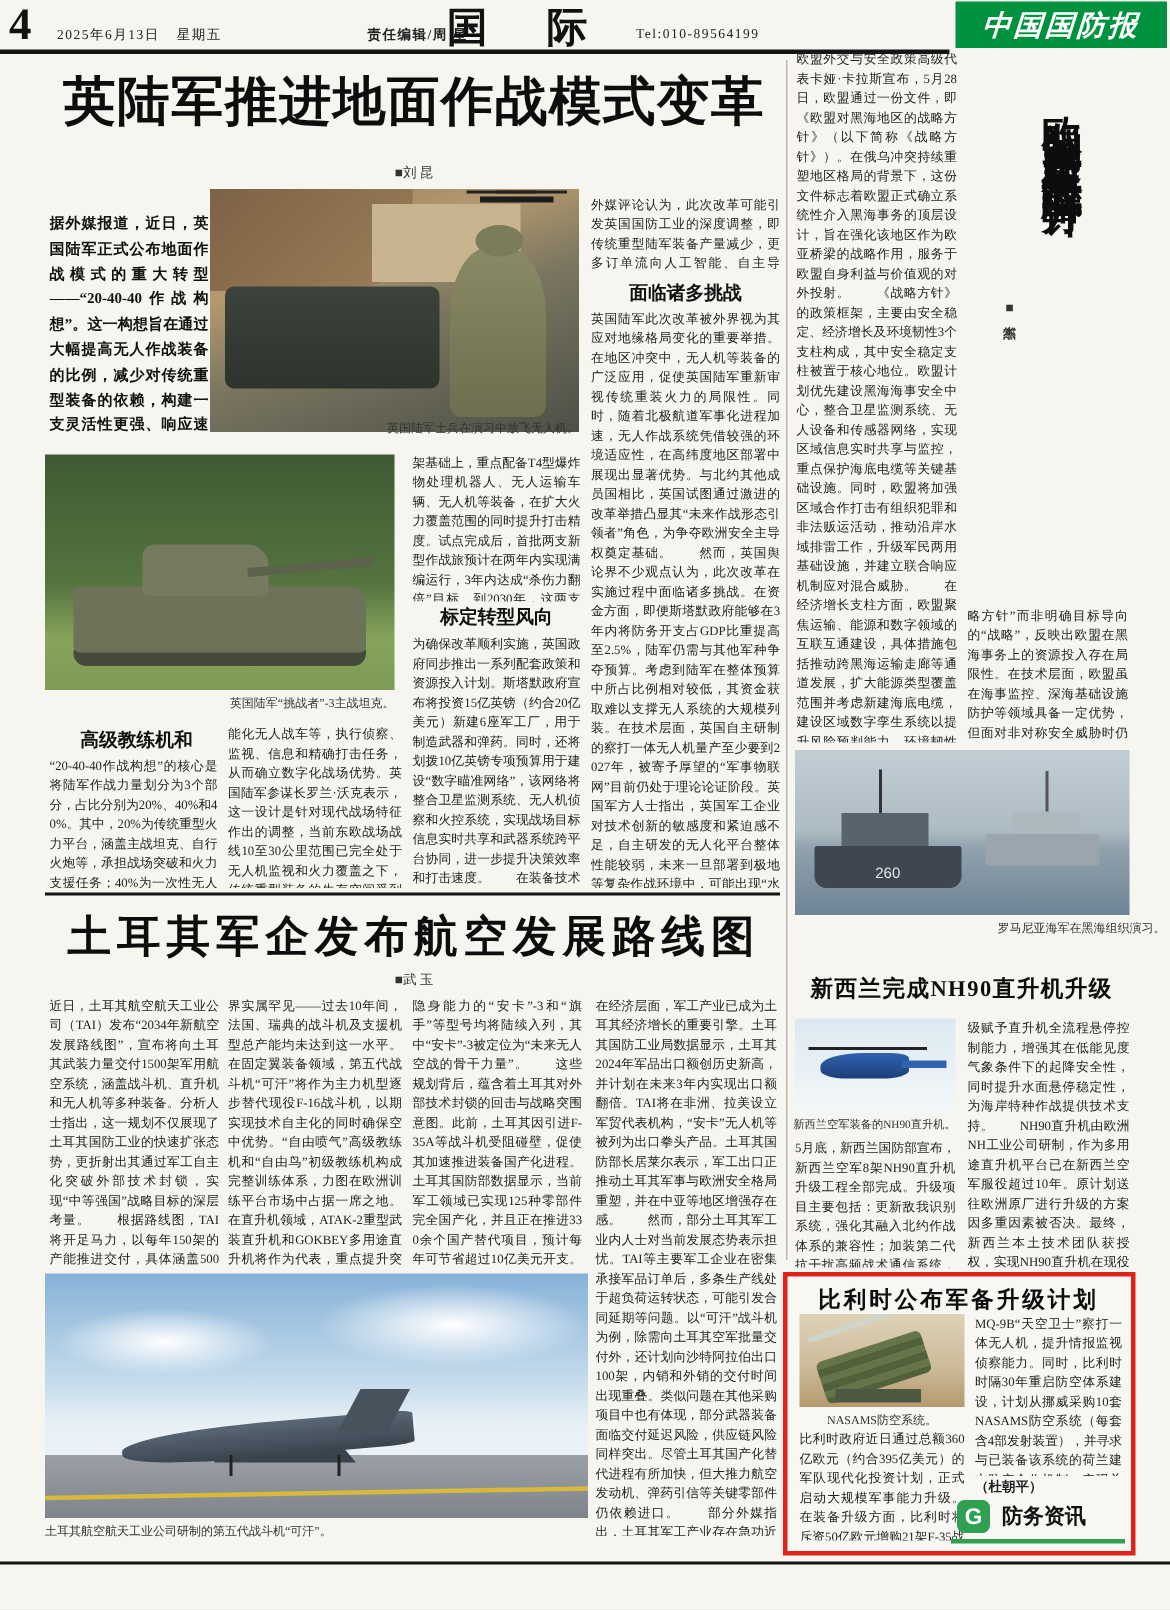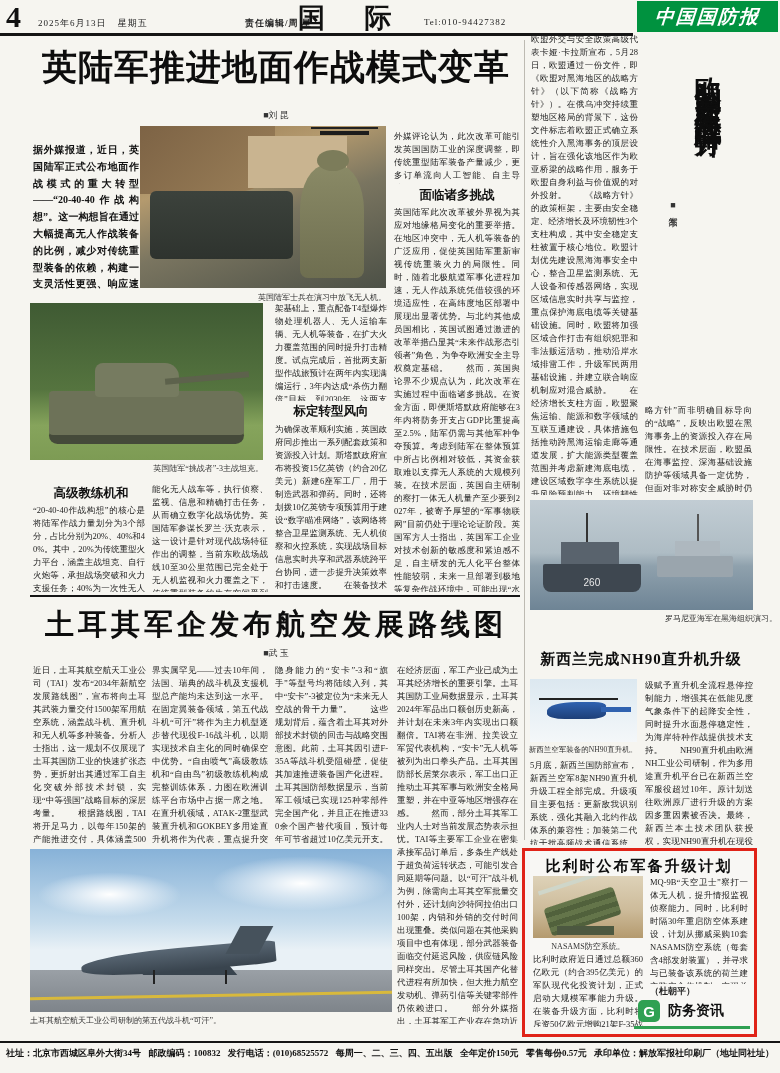--- a/index.html
+++ b/index.html
@@ -81,40 +81,40 @@
 
 <div class="page">
 
   <div class="abs pagenum">4</div>
   <div class="abs hdr-small" style="left:38px;top:17px;">
     <span>2025年6月13日</span>
     <span style="margin-left:8px;">星期五</span>
   </div>
   <div class="abs hdr-small" style="left:245px;top:17px;font-weight:bold;">责任编辑/周 星</div>
   <div class="abs section-title">国 际</div>
-  <div class="abs hdr-small" style="left:424px;top:17px;">Tel:010-94427382</div>
+  <div class="abs hdr-small" style="left:424px;top:17px;">Tel:010-89564199</div>
   <div class="abs masthead">
     <span>中国国防报</span>
   </div>
   <div class="abs hrule" style="left:0;top:33px;width:633px;height:3px;"></div>
 
   <div class="abs byline" style="left:30px;top:109px;width:492px;">■刘 昆</div>
   <div class="abs title-sans" style="left:30px;top:44px;width:492px;text-align:center;font-size:35px;letter-spacing:1px;">英陆军推进地面作战模式变革</div>
 
   <div class="abs intro-bold" style="left:33px;top:142px;width:106px;height:152px;">据外媒报道，近日，英国陆军正式公布地面作战模式的重大转型——“20-40-40作战构想”。这一构想旨在通过大幅提高无人作战装备的比例，减少对传统重型装备的依赖，构建一支灵活性更强、响应速度更快、智能化程度更高的新型作战力量。</div>
 
   <div class="abs ph ph-soldier" style="left:140px;top:126px;width:246px;height:162px;">
     <div class="sp-rock"></div>
     <div class="sp-bldg"></div>
     <div class="sp-veh"></div>
     <div class="sp-soldier"></div>
     <div class="sp-helmet"></div>
     <div class="sp-drone"></div>
   </div>
-  <div class="abs cap" style="left:140px;top:292px;width:246px;text-align:right;">英国陆军士兵在演习中放飞无人机。</div>
+  <div class="abs cap" style="left:140px;top:280px;width:246px;text-align:right;">英国陆军士兵在演习中放飞无人机。</div>
 
   <div class="abs ph ph-tank" style="left:30px;top:303px;width:233px;height:157px;">
     <div class="tp-track"></div>
     <div class="tp-hull"></div>
     <div class="tp-turret"></div>
     <div class="tp-barrel"></div>
   </div>
   <div class="abs cap" style="left:30px;top:463px;width:233px;text-align:right;">英国陆军“挑战者”-3主战坦克。</div>
 
   <div class="abs subhead" style="left:33px;top:485px;width:116px;">高级教练机和</div>
@@ -188,23 +188,14 @@
   <div class="abs bt" style="left:533px;top:953px;width:110px;height:74px;">比利时政府近日通过总额360亿欧元（约合395亿美元）的军队现代化投资计划，正式启动大规模军事能力升级。　　在装备升级方面，比利时将斥资50亿欧元增购21架F-35战斗机，使总数达到55架，全面替代现役F-16战斗机；投入13亿欧元采购第三艘导弹护卫舰，强化海军作战能力；增购两架</div>
   <div class="abs bt" style="left:650px;top:876px;width:98px;height:108px;">MQ-9B“天空卫士”察打一体无人机，提升情报监视侦察能力。同时，比利时时隔30年重启防空体系建设，计划从挪威采购10套NASAMS防空系统（每套含4部发射装置），并寻求与已装备该系统的荷兰建立防空合作机制，实现关键资源互补共享。　　网络安全成为此次军备升级计划的重点之一，比利时政府拟投入40亿欧元构建全域防护体系。陆军建设方面，计划组建3000人规模的第二机械化旅，并在2035年前投资100亿欧元采购新型装甲车等装备，全面提升地面作战能力。</div>
   <div class="abs" style="left:650px;top:985px;width:98px;font-size:9px;font-weight:bold;">（杜朝平）</div>
   <div class="abs" style="left:638px;top:1000px;display:flex;align-items:center;">
     <div class="dlogo-icon">G</div>
     <div class="dlogo-text">防务资讯</div>
   </div>
   <div class="abs" style="left:634px;top:1026px;width:116px;height:3px;background:#2fa052;"></div>
 
   <div class="abs hrule" style="left:0;top:1041px;width:780px;height:2px;"></div>
-  <div class="abs footer-row" style="left:6px;top:1047px;">
-    <span>社址：北京市西城区阜外大街34号</span>
-    <span>邮政编码：100832</span>
-    <span>发行电话：(010)68525572</span>
-    <span>每周一、二、三、四、五出版</span>
-    <span>全年定价150元</span>
-    <span>零售每份0.57元</span>
-    <span>承印单位：解放军报社印刷厂（地址同社址）</span>
-  </div>
 
 </div>
 
 </body></html>

